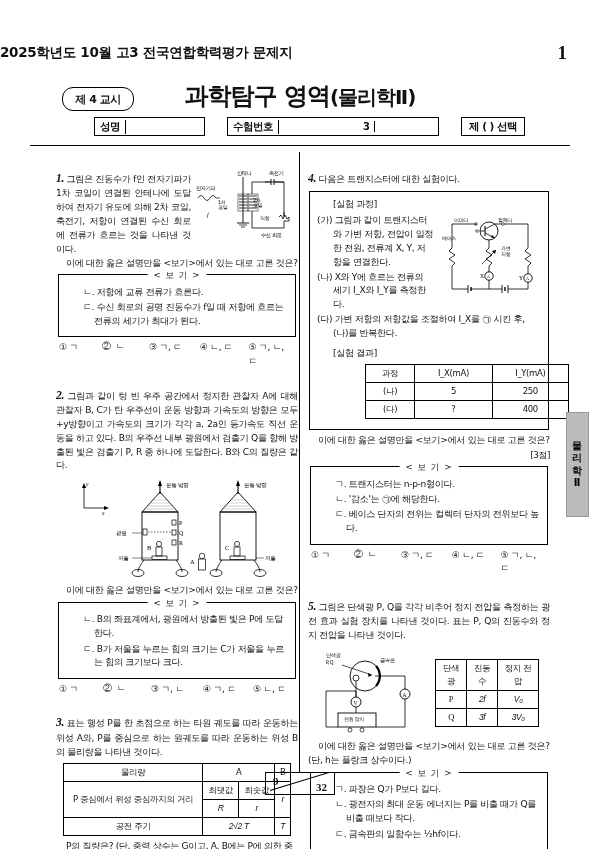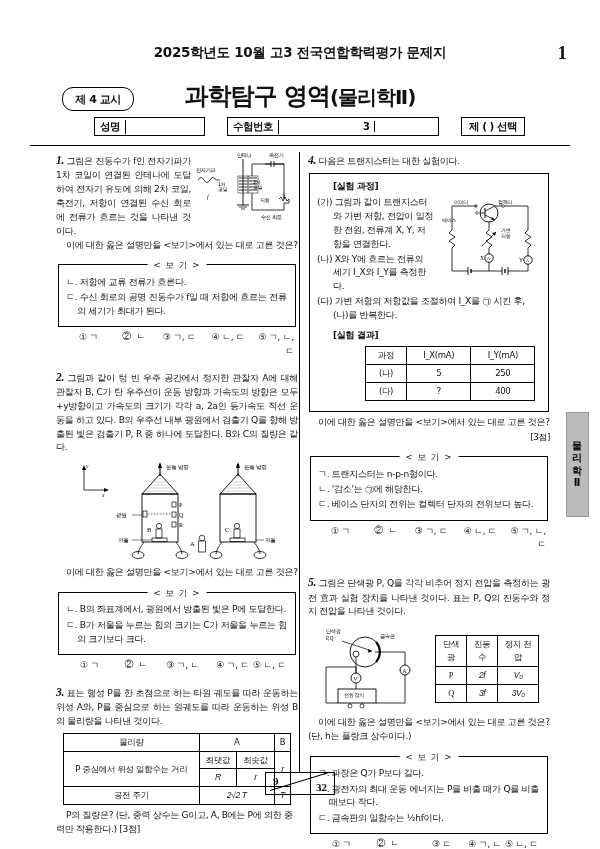--- a/index.html
+++ b/index.html
@@ -18,21 +18,21 @@
     overflow: hidden;
     box-sizing: border-box;
   }
 
   
   .hdr-line {
     position: absolute;
     top: 44px;
     left: 0;
     width: 600px;
-    text-align: center;
+    text-align: left;
     font-size: 13.5px;
     font-weight: 700;
     letter-spacing: -0.3px;
   }
   .page-num-top {
     position: absolute;
     top: 42px;
     right: 33px;
     font-size: 19px;
     font-weight: 700;
@@ -117,62 +117,62 @@
     background: #000;
   }
 
   .q { margin-bottom: 7px; position: relative; }
   .qnum {
     font-family: "Liberation Serif", serif;
     font-style: italic;
     font-weight: 700;
     font-size: 11.5px;
   }
-  .qbody { text-align: justify; }
+  .qbody { text-align: justify; margin-top: 18px; }
   .indent { text-indent: 10px; }
 
   
   .bogi {
     border: 1px solid #000;
-    margin: 12px 2px 4px 2px;
-    padding: 9px 7px 6px 7px;
+    margin: 4px 2px 4px 2px;
+    padding: 9px 7px 6px 24px;
     position: relative;
   }
   .bogi-title {
     position: absolute;
     top: -6px;
     left: 50%;
     transform: translateX(-50%);
     background: #fff;
     padding: 0 6px;
     font-size: 8.6px;
     letter-spacing: 1px;
   }
   .bogi-item { margin: 1.5px 0 1.5px 0; padding-left: 11px; text-indent: -11px; }
 
   .choices {
     display: flex;
     margin: 3px 0 0 3px;
     font-size: 9px;
     letter-spacing: -0.3px;
   }
-  .choices span { margin-right: 4px; text-align: right; }
+  .choices span { margin-right: 4px; }
   .ch { display: inline-block; }
   .c1 { width: 40px; }
   .c2 { width: 44px; font-family: Liberation Mono, monospace; }
   .c3 { width: 48px; }
   .c4 { width: 46px; }
 
   
   .procbox {
     border: 1px solid #000;
     padding: 6px 7px;
     margin: 4px 1px;
   }
-  .proclabel { font-weight: 700; margin-bottom: 2px; padding-left: 16px; }
+  .proclabel { font-weight: 400; margin-bottom: 2px; padding-left: 16px; }
   .procitem { padding-left: 16px; text-indent: -16px; margin: 1px 0; }
 
   .pts { text-align: right; margin-top: 1px; font-size: 8.8px;}
 
   
   table.dt {
     border-collapse: collapse;
     margin: 4px auto;
     font-size: 8.5px;
   }
@@ -454,21 +454,21 @@
       </div>
 
       <table class="dt" style="width:228px;">
         <tbody>
             <tr>
           <td rowspan="1">물리량</td>
           <td colspan="2">A</td>
           <td>B</td>
         </tr>
         <tr>
-          <td rowspan="2">P 중심에서 위성 일함수는 거리</td>
+          <td rowspan="2">P 중심에서 위성 중심까지의 거리</td>
           <td>최댓값</td>
           <td>최솟값</td>
           <td rowspan="2" class="it">r</td>
         </tr>
         <tr>
           <td class="it">R</td>
           <td class="it">r</td>
         </tr>
         <tr>
           <td>공전 주기</td>
@@ -481,21 +481,21 @@
       <div class="indent">P의 질량은? (단, 중력 상수는 G이고, A, B에는 P에 의한 중력만 작용한다.) [3점]</div>
 
     </div>
   </div>
 
   <div class="col col-right">
 
     <div class="q">
       <div class="qbody">
         <span class="qnum">4.</span>
-        <span>다음은 트랜지스터는 대한 실험이다.</span>
+        <span>다음은 트랜지스터에 대한 실험이다.</span>
       </div>
 
       <div class="procbox">
         <div class="proclabel">[실험 과정]</div>
 
         <div style="position:relative;">
           <div style="float:right; width:103px; margin-left:4px;">
             <div class="fig">
               <svg width="103" height="92" viewBox="0 0 103 92">
 
@@ -557,21 +557,21 @@
             </div>
           </div>
           <div class="procitem">(가) 그림과 같이 트랜지스터와 가변 저항, 전압이 일정한 전원, 전류계 X, Y, 저항을 연결한다.</div>
           <div class="procitem">(나) X와 Y에 흐르는 전류의 세기 I_X와 I_Y를 측정한다.</div>
           <div class="procitem">(다) 가변 저항의 저항값을 조절하여 I_X를 ㉠ 시킨 후, (나)를 반복한다.</div>
           <div style="clear:both;"></div>
         </div>
 
         <div class="proclabel" style="margin-top:5px;">[실험 결과]</div>
 
-        <table class="dt" style="width:170px;margin-left:48px;">
+        <table class="dt" style="width:204px;margin-left:48px;">
           <tbody>
               <tr>
             <th>과정</th>
             <th>I_X(mA)</th>
             <th>I_Y(mA)</th>
           </tr>
           <tr>
             <td>(나)</td>
             <td>5</td>
             <td>250</td>

